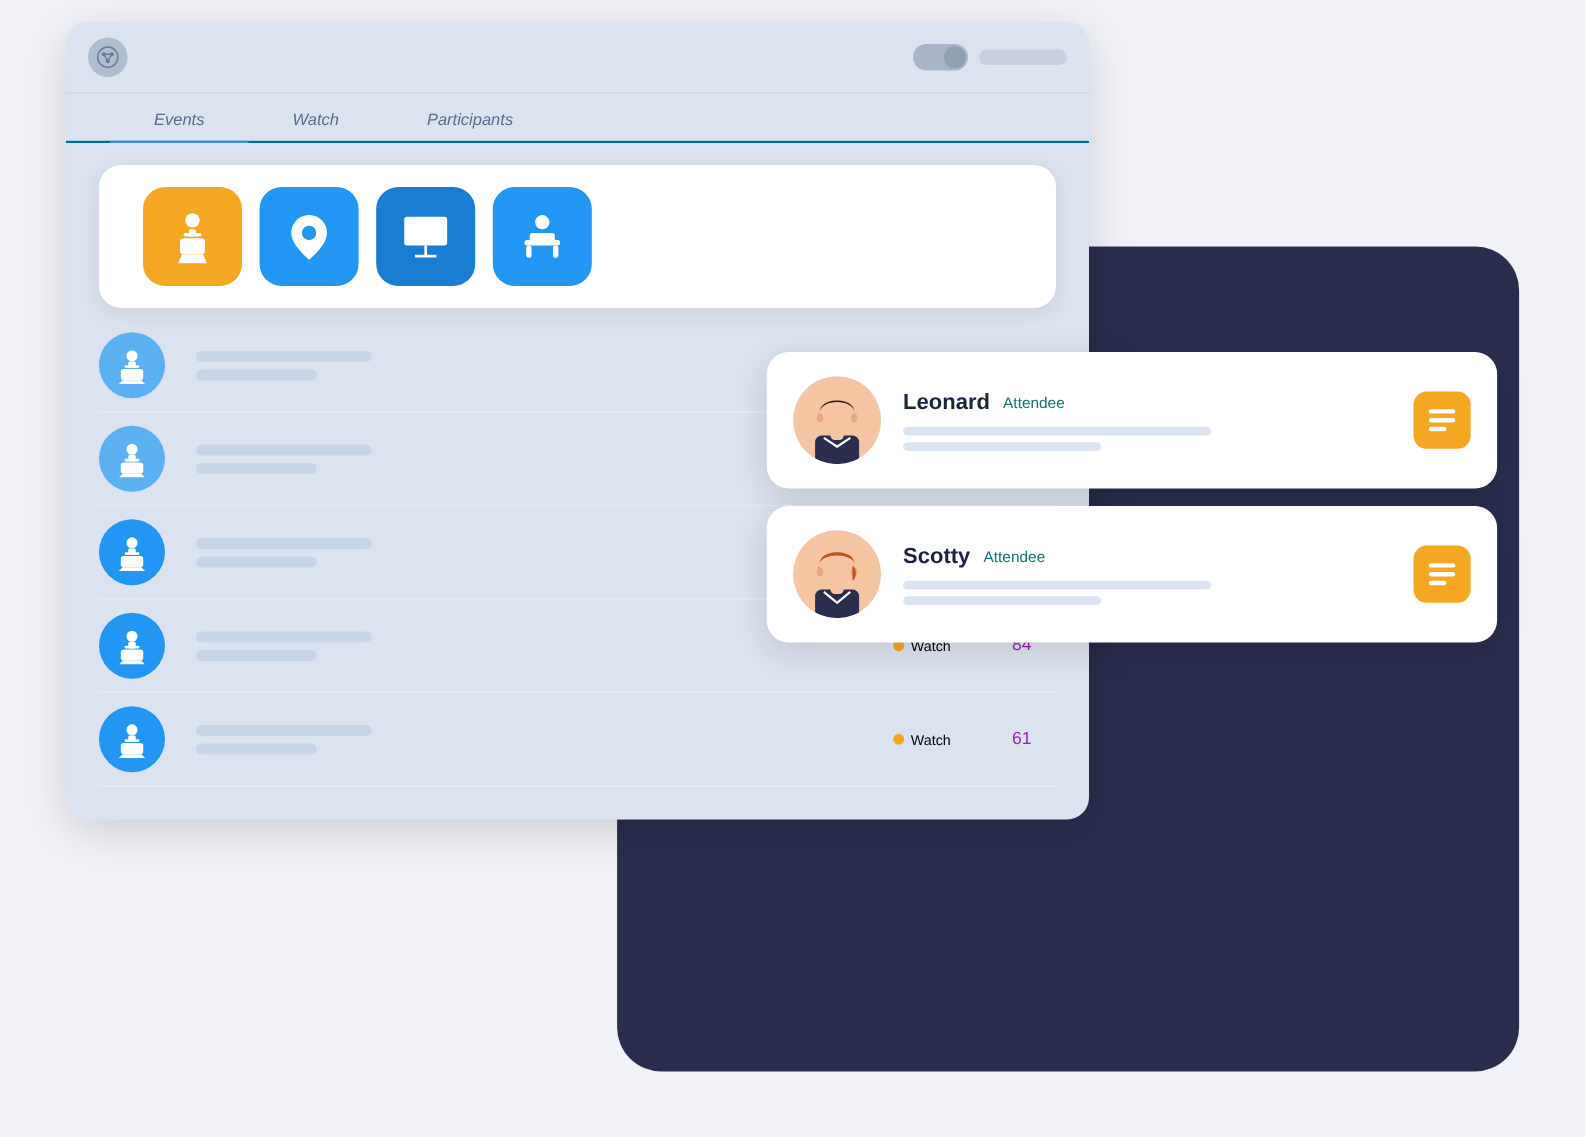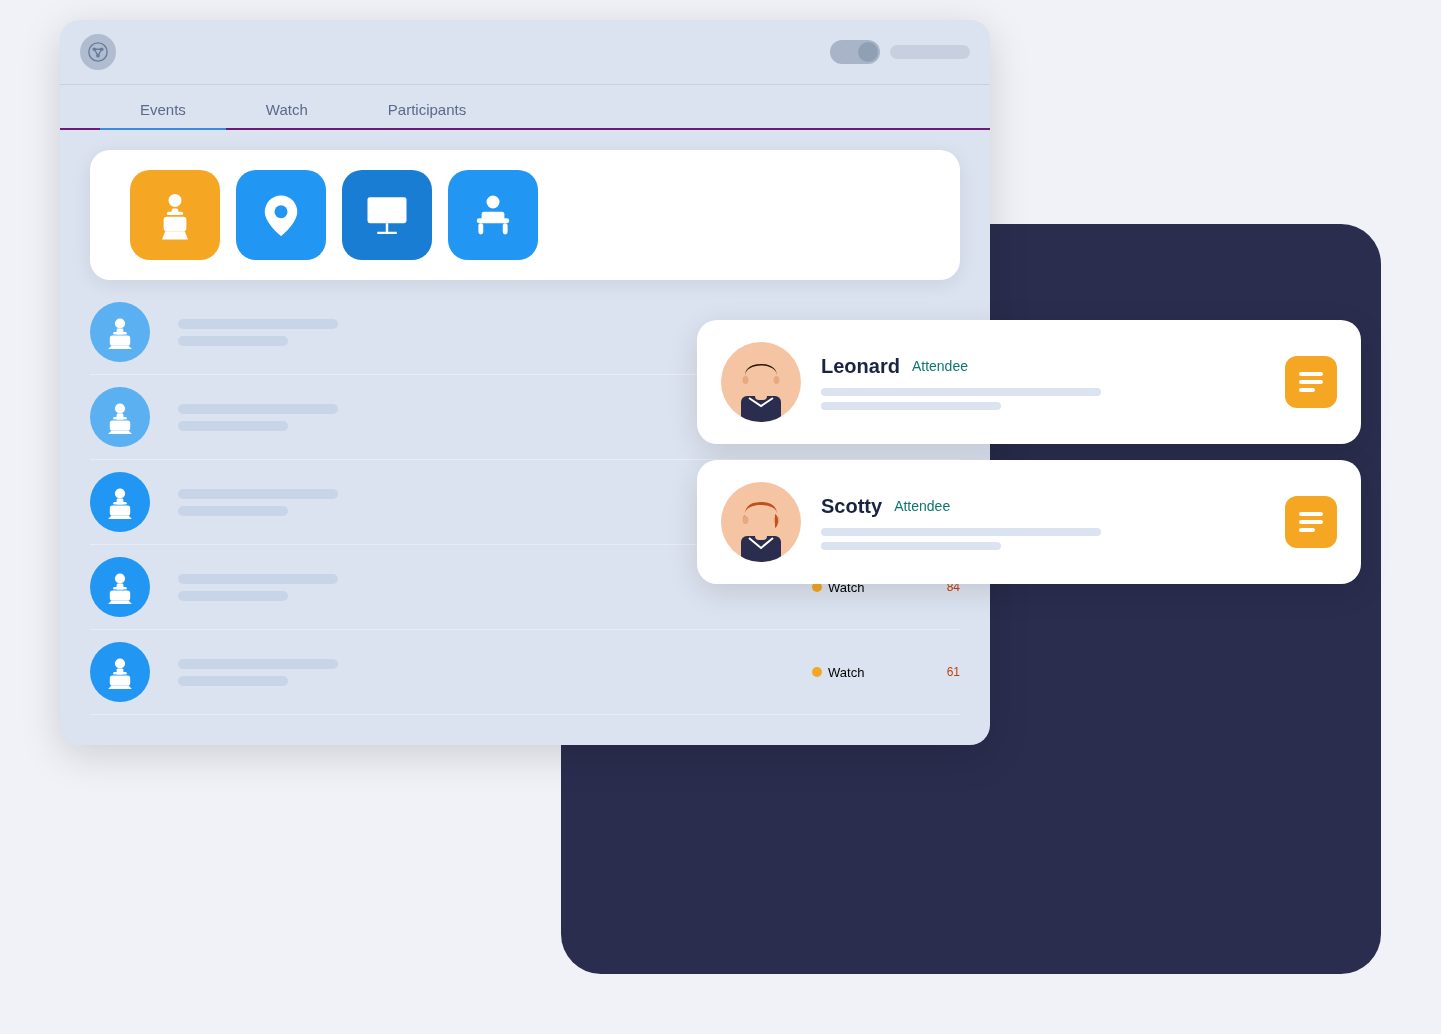--- a/index.html
+++ b/index.html
@@ -93,22 +93,23 @@
       width: 80px;
       height: 14px;
       background: #c8d0e0;
       border-radius: 7px;
     }
 
     .nav-tabs {
       display: flex;
       padding: 0 40px;
       gap: 0;
-      border-bottom: 2px solid #701a75;
+      border-bottom: 2px solid #0369a1;
       margin-top: 6px;
+      font-style: italic;
     }
 
     .nav-tab {
       font-size: 15px;
       color: #5a6a8a;
       padding: 10px 40px;
       cursor: pointer;
       position: relative;
       font-weight: 500;
     }
@@ -314,24 +315,24 @@
     }
 
     .participant-icon-btn svg {
       width: 28px;
       height: 28px;
       fill: white;
     }
 
     
     .event-number {
-      font-size: 12px;
-      color: #c2410c;
+      font-size: 16px;
+      color: #a21caf;
       min-width: 40px;
-      text-align: right;
+      text-align: left;
     }
   </style>
 </head>
 <body>
 
 <div class="dark-bg"></div>
 
 <div class="app-window">
 
   <div class="window-header">

